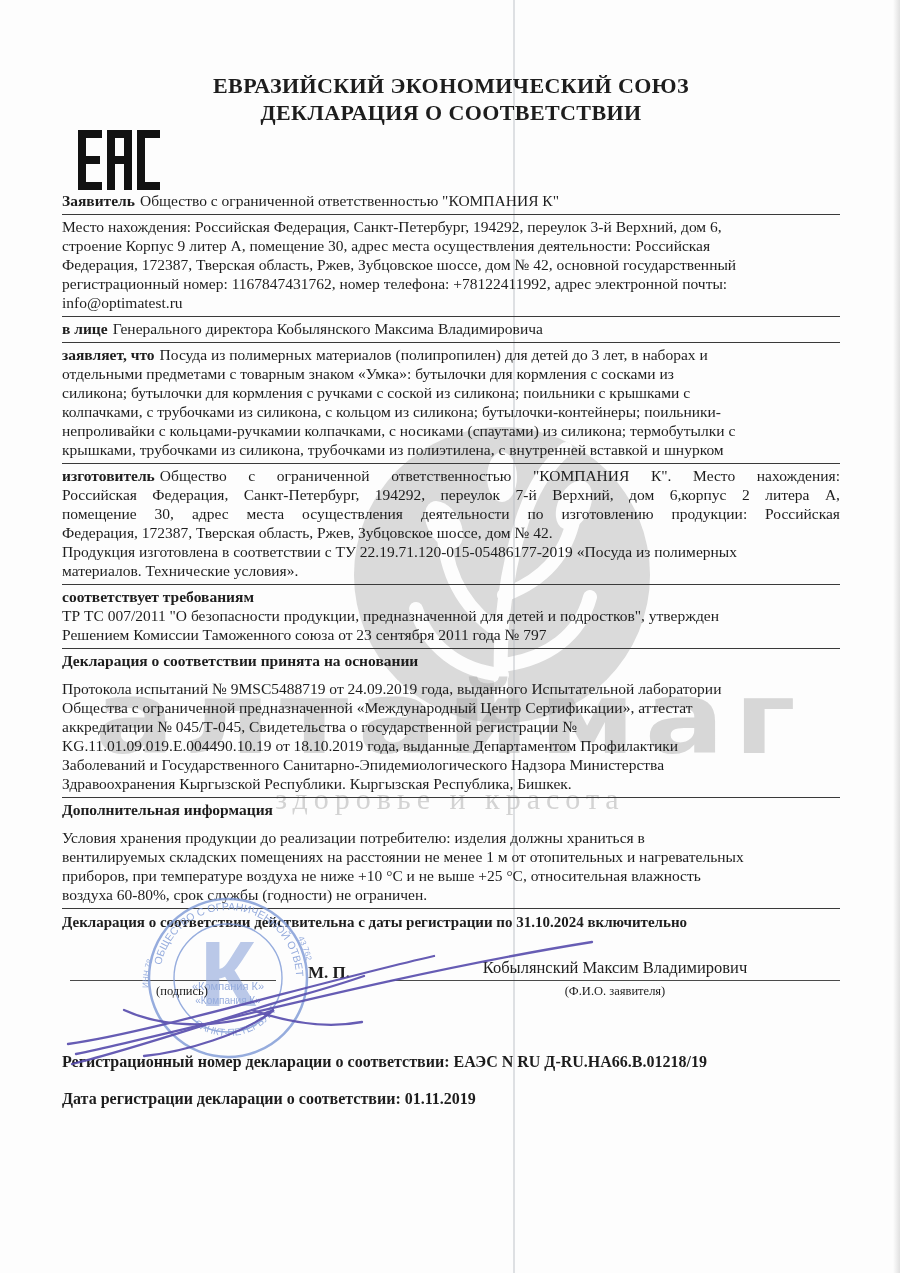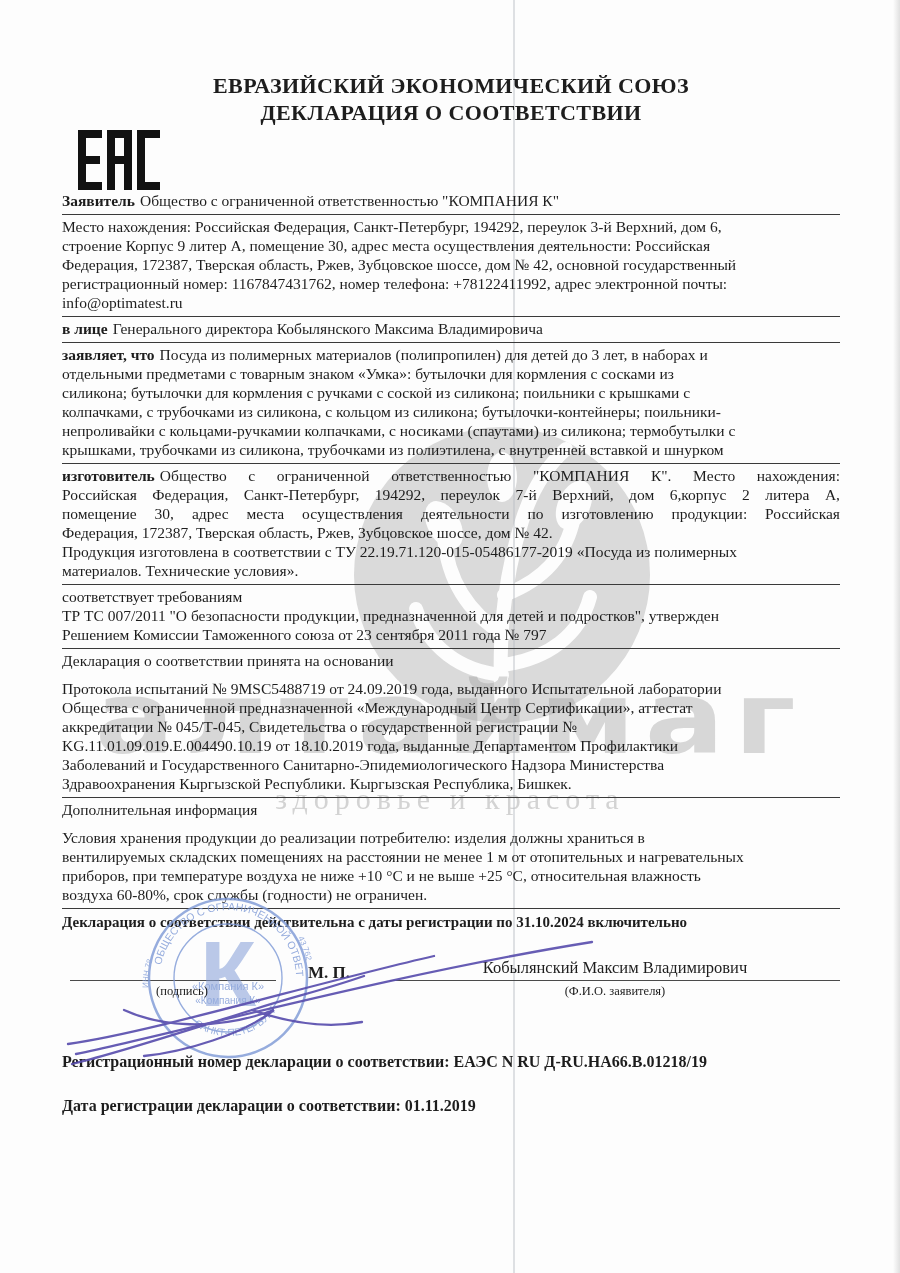--- a/index.html
+++ b/index.html
@@ -28,41 +28,41 @@
 
   .title { text-align:center; font-weight:bold; font-size:22px; line-height:27px;
     letter-spacing:0.4px; margin-top:72px; }
 
   .eac { position:absolute; left:78px; top:130px; z-index:2; }
 
   .body-txt { font-size:15.5px; line-height:19px; }
   .sec { padding:2px 0 4px 0; border-bottom:1.6px solid #3a3a3a; }
   b.lead { font-weight:bold; margin-right:5px; }
   .just { text-align:justify; text-align-last:justify; }
-  .heading { font-weight:normal; }
+  .heading { font-weight:bold; }
   .gap-top { margin-top:9px; }
   .validity { font-weight:bold; font-size:15px; line-height:20px; margin-top:3px; }
 
   .first-sec { margin-top:63px; }
 
   
   .sig-area { position:relative; height:110px; margin-top:2px; }
   .stamp { position:absolute; left:66px; top:-56px; z-index:2; }
   .sig-strokes { position:absolute; left:0; top:-22px; z-index:3; }
   .sign-line { position:absolute; left:8px; top:46px; width:206px; border-bottom:1.5px solid #4a4a4a; }
   .sign-caption { position:absolute; left:60px; top:50px; width:120px; text-align:center;
     font-size:12.5px; z-index:4;}
   .mp { position:absolute; left:246px; top:29px; font-size:17px;font-weight:bold; }
   .fio-block { position:absolute; left:328px; right:0; top:0; }
   .fio-name { text-align:center; font-size:16.5px; padding-top:24px; }
   .fio-line { border-bottom:1.5px solid #4a4a4a; margin-top:2px; }
   .fio-caption { text-align:center; font-size:12.5px; margin-top:3px; }
 
   .footer-line { font-weight:bold; font-size:16px; margin-top:9px; }
-  .footer-line + .footer-line { margin-top:26px; }
+  .footer-line + .footer-line { margin-top:19px; }
 </style>
 </head>
 <body>
 
 <div class="page">
 
   <div class="watermark">
     <svg class="wm-circle" width="300" height="300" viewBox="0 0 300 300">
       <circle cx="150" cy="150" r="148" fill="rgba(150,150,150,0.34)"></circle>
       <g stroke="#fdfdfd" stroke-width="14" fill="none" stroke-linecap="round">

